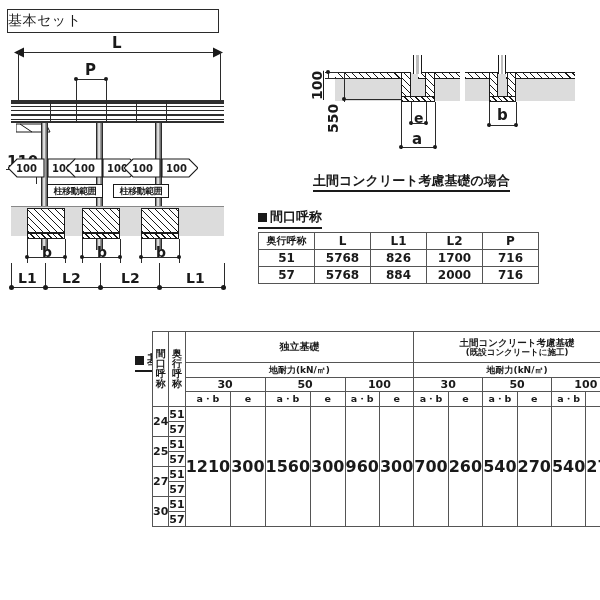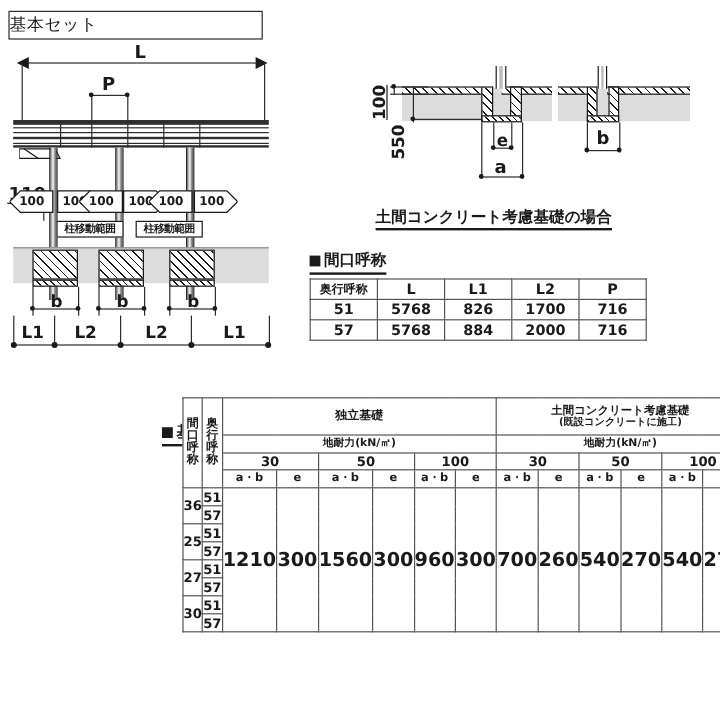--- a/index.html
+++ b/index.html
@@ -441,21 +441,21 @@
       <td class="ab" style="width:26px;">e</td>
       <td class="ab" style="width:29px;">a・b</td>
       <td class="ab" style="width:26px;">e</td>
       <td class="ab" style="width:29px;">a・b</td>
       <td class="ab" style="width:26px;">e</td>
       <td class="ab" style="width:29px;">a・b</td>
       <td class="ab" style="width:26px;">e</td>
     </tr>
 
     <tr>
-      <td rowspan="2" style="height:14px;">36</td>
+      <td rowspan="2" style="height:14px;">24</td>
       <td style="height:14px;">51</td>
       <td rowspan="8" class="val">1210</td>
       <td rowspan="8" class="val">300</td>
       <td rowspan="8" class="val">1560</td>
       <td rowspan="8" class="val">300</td>
       <td rowspan="8" class="val">960</td>
       <td rowspan="8" class="val">300</td>
       <td rowspan="8" class="val">700</td>
       <td rowspan="8" class="val">260</td>
       <td rowspan="8" class="val">540</td>

